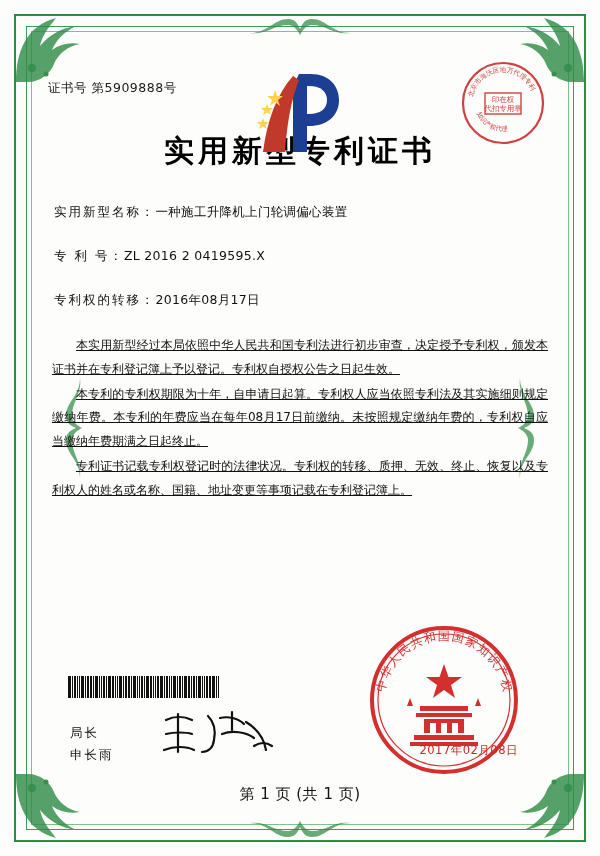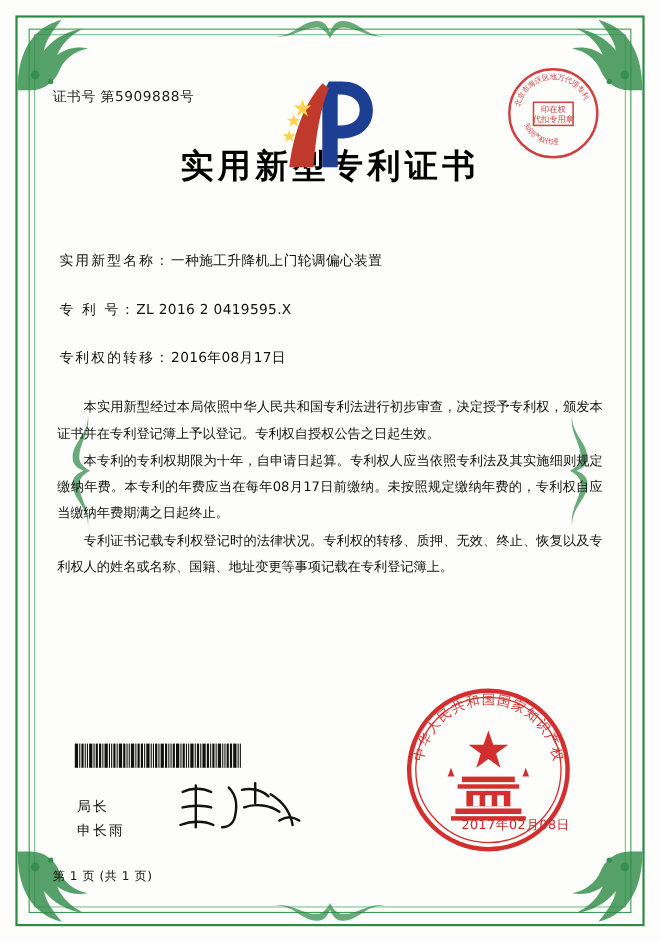--- a/index.html
+++ b/index.html
@@ -119,21 +119,21 @@
     margin-top: 34px;
     text-align: center;
     font-family: "DejaVu Sans", "Liberation Sans", sans-serif;
     font-size: 30px;
     font-weight: bold;
     letter-spacing: 4px;
     color: #000;
   }
 
   .fields {
-    margin-top: 56px;
+    margin-top: 31px;
     padding-left: 6px;
   }
   .field-row {
     font-size: 12.5px;
     color: #111;
     margin-bottom: 25px;
     line-height: 1.5;
     letter-spacing: 0.3px;
   }
   .field-label {
@@ -149,20 +149,21 @@
     margin-top: 12px;
     padding: 0 4px;
   }
   .para {
     font-size: 12px;
     line-height: 1.95;
     color: #111;
     text-align: justify;
     text-indent: 24px;
     margin: 0 0 2px 0;
+    text-decoration: underline;
   }
 
   
   .barcode {
     position: absolute;
     left: 20px;
     bottom: 112px;
     width: 190px;
     height: 22px;
     display: flex;
@@ -213,22 +214,22 @@
     color: #c62828;
     letter-spacing: 0.5px;
     font-family: "DejaVu Sans", "Liberation Sans", sans-serif;
   }
 
   .page-footer {
     position: absolute;
     left: 0;
     right: 0;
     bottom: 6px;
-    text-align: left;
-    font-size: 11px;
+    text-align: center;
+    font-size: 15px;
     color: #111;
     letter-spacing: 0.5px;
   }
 </style>
 </head>
 <body>
 
 <div class="certificate">
 
   <div class="frame-outer"></div>

